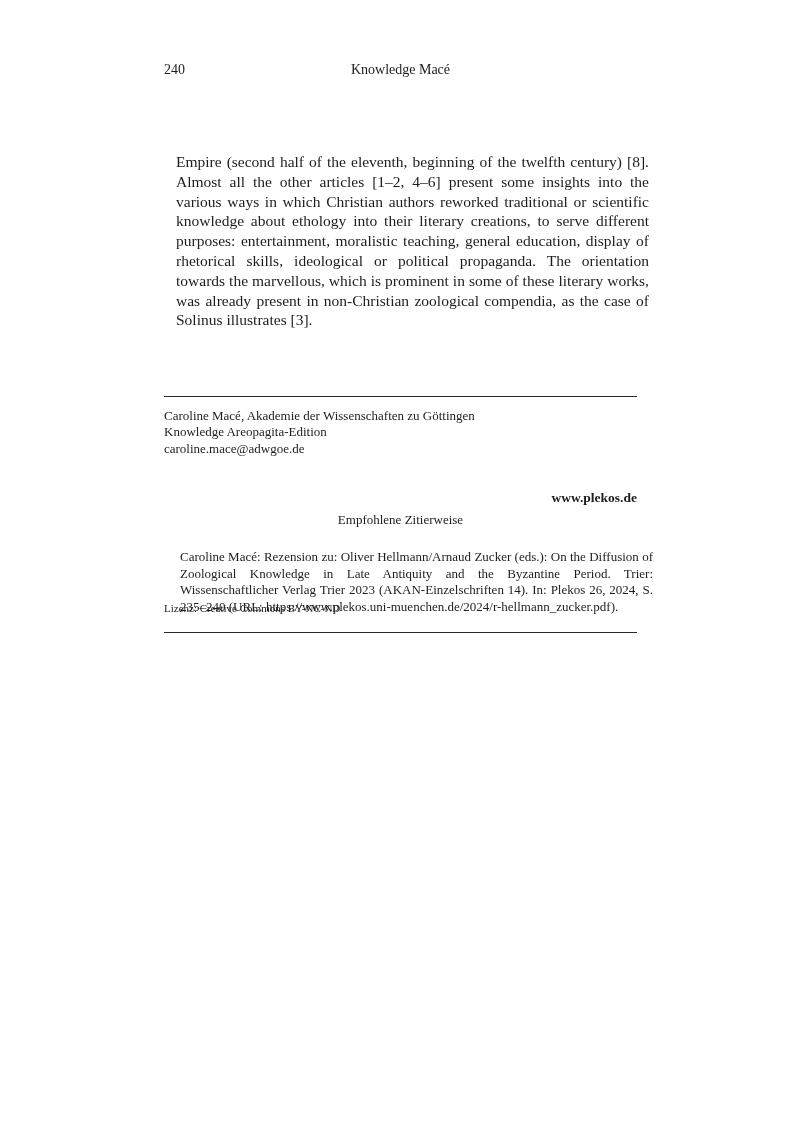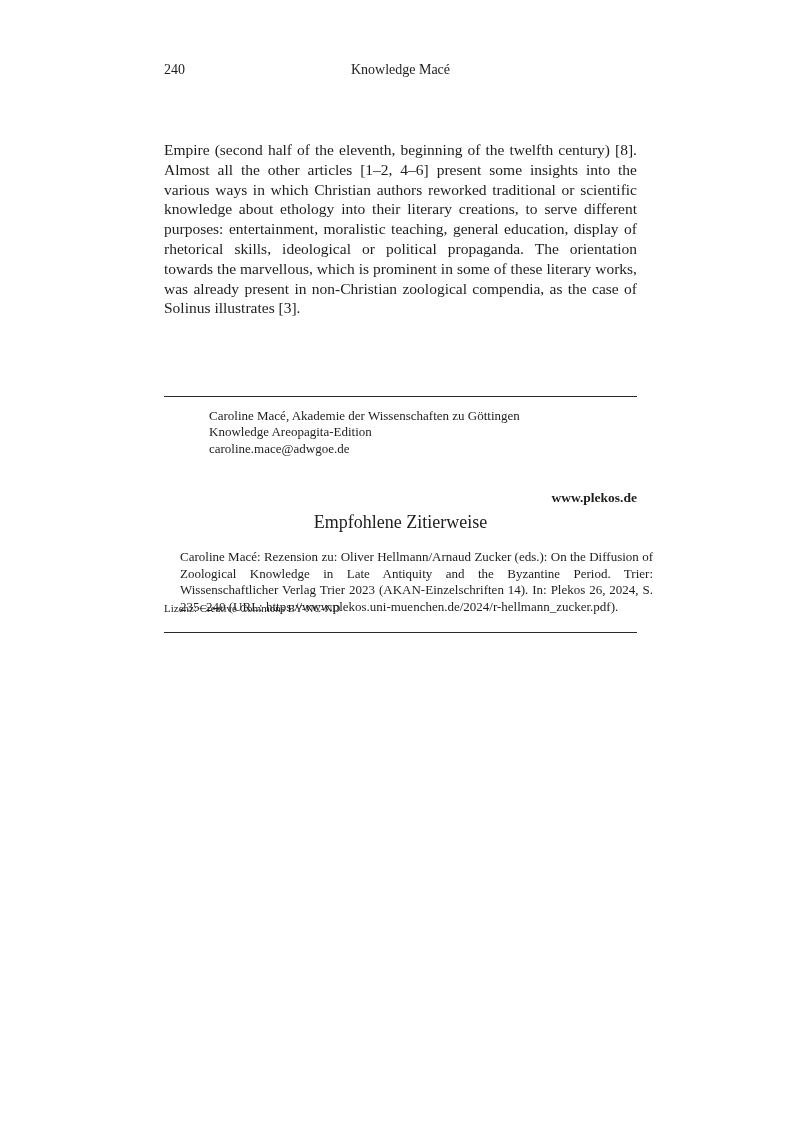--- a/index.html
+++ b/index.html
@@ -30,21 +30,21 @@
     position: absolute;
     left: 0;
     top: 0;
   }
   .running-title {
     display: block;
     text-align: center;
   }
   .body-paragraph {
     top: 140px;
-    margin: 0;
+    margin: 12px;
     font-size: 15.5px;
     line-height: 19.8px;
     text-align: justify;
   }
   .rule {
     position: absolute;
     left: 164px;
     width: 473px;
     margin: 0;
     border: none;
@@ -52,32 +52,31 @@
   }
   .rule-top { top: 396px; }
   .rule-bottom { top: 632px; }
   .affiliation {
     top: 408px;
     font-size: 13px;
     line-height: 16.3px;
   }
   .affiliation-line {
     white-space: nowrap;
-    margin-left: 45px;
   }
   .website {
     top: 490px;
     text-align: right;
     font-weight: bold;
     font-size: 13.5px;
   }
   .citation-heading {
     top: 512px;
     text-align: center;
-    font-size: 18px;
+    font-size: 13px;
   }
   .citation {
     top: 533px;
     margin: 16px;
     font-size: 13px;
     line-height: 16.6px;
     text-align: justify;
   }
   .license {
     top: 602px;

